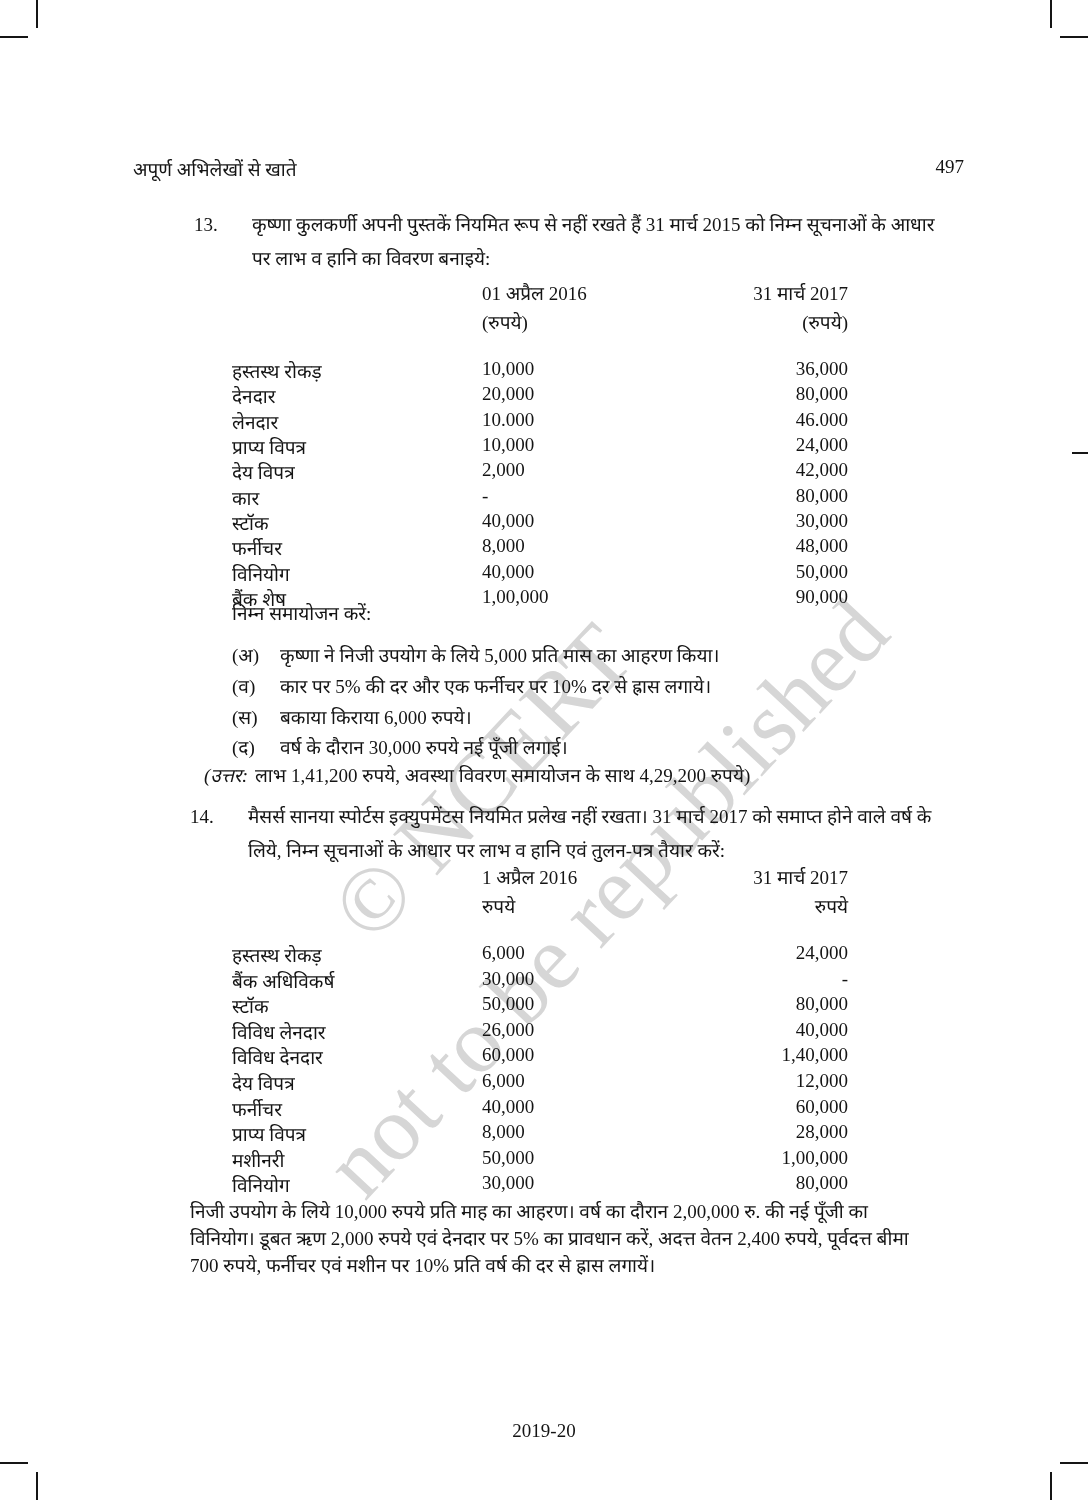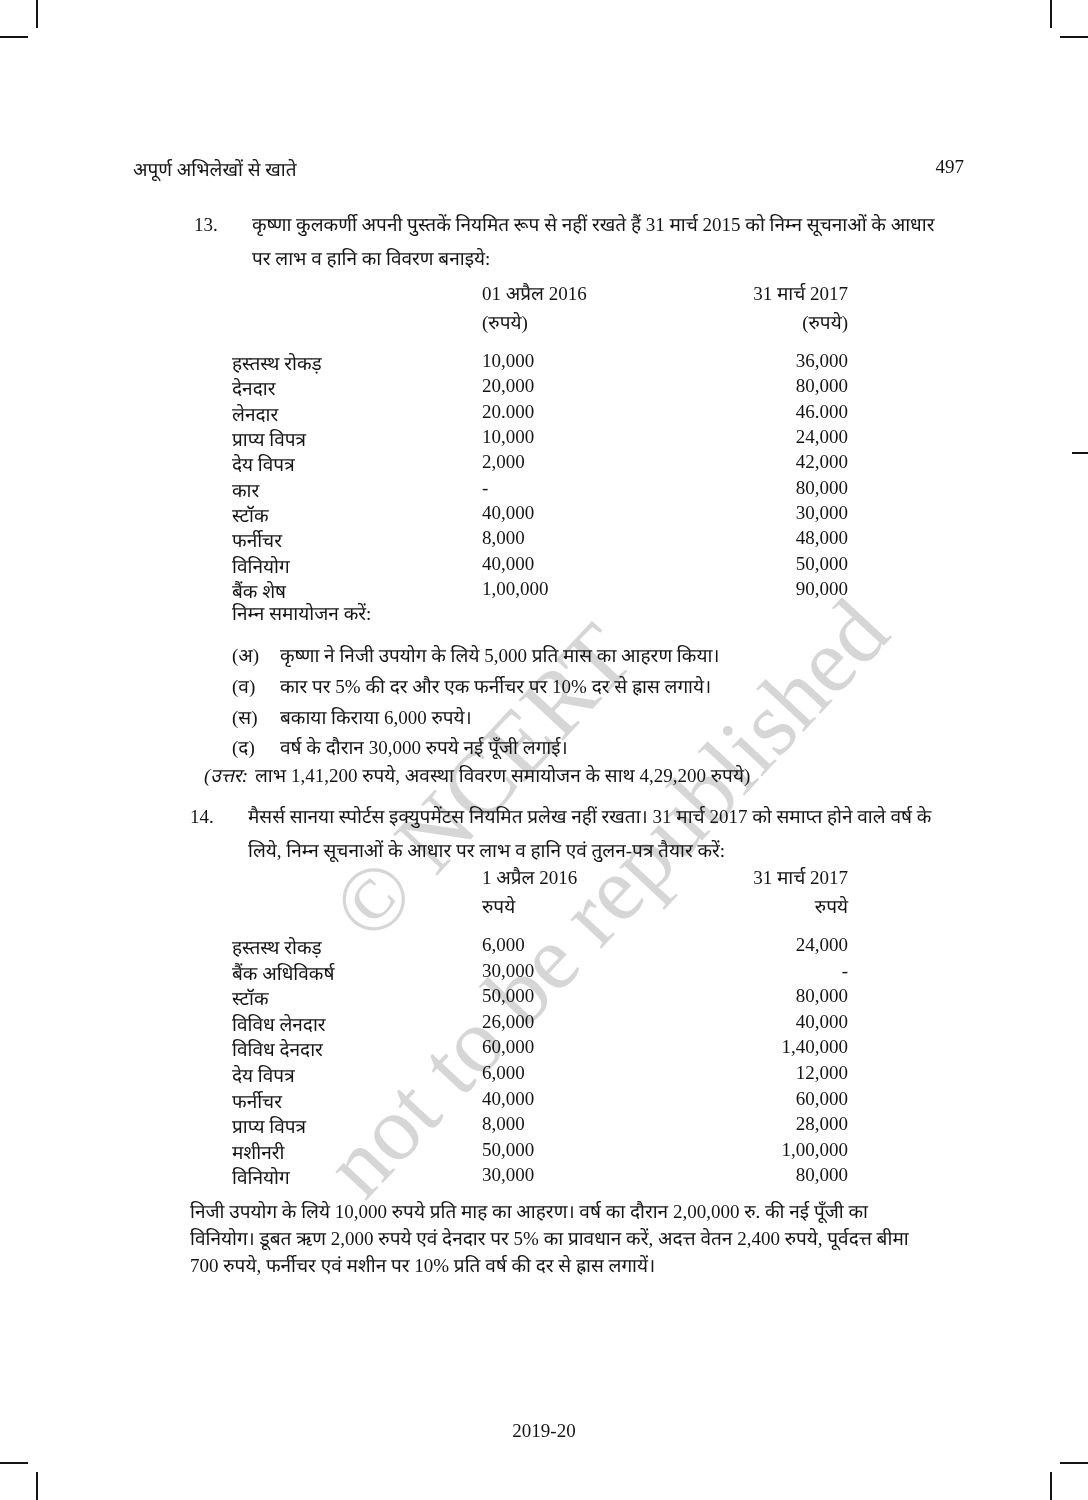--- a/index.html
+++ b/index.html
@@ -36,21 +36,21 @@
   .qblock{display:flex;font-size:19px;line-height:34px;}
   .q13{left:194px;top:208px;width:745px;}
   .q14{left:190px;top:800px;width:745px;}
   .qnum{width:58px;flex:none;}
   .qtext{flex:1;}
 
   .table{left:232px;width:616px;font-size:19px;}
   .t13{top:280px;}
   .t14{top:864px;}
   .thead{display:flex;height:29px;}
-  .tbody{margin-top:12px;}
+  .tbody{margin-top:20px;}
   .trow{display:flex;height:25.35px;}
   .t14 .trow{height:25.6px;}
   .c-label{width:250px;flex:none;}
   .c-v1{width:138px;flex:none;white-space:nowrap;}
   .c-v2{width:228px;flex:none;text-align:right;white-space:nowrap;}
 
   .adj-heading{left:232px;top:600px;font-size:19px;}
   .adjustments{left:232px;top:642px;width:702px;font-size:19px;}
   .adj-item{display:flex;height:30.8px;}
   .adj-marker{width:48px;flex:none;}
@@ -113,21 +113,21 @@
           <span class="c-v1">10,000</span>
           <span class="c-v2">36,000</span>
         </div>
       <div class="trow">
           <span class="c-label">देनदार</span>
           <span class="c-v1">20,000</span>
           <span class="c-v2">80,000</span>
         </div>
       <div class="trow">
           <span class="c-label">लेनदार</span>
-          <span class="c-v1">20.000</span>
+          <span class="c-v1">10.000</span>
           <span class="c-v2">46.000</span>
         </div>
       <div class="trow">
           <span class="c-label">प्राप्य विपत्र</span>
           <span class="c-v1">10,000</span>
           <span class="c-v2">24,000</span>
         </div>
       <div class="trow">
           <span class="c-label">देय विपत्र</span>
           <span class="c-v1">2,000</span>

